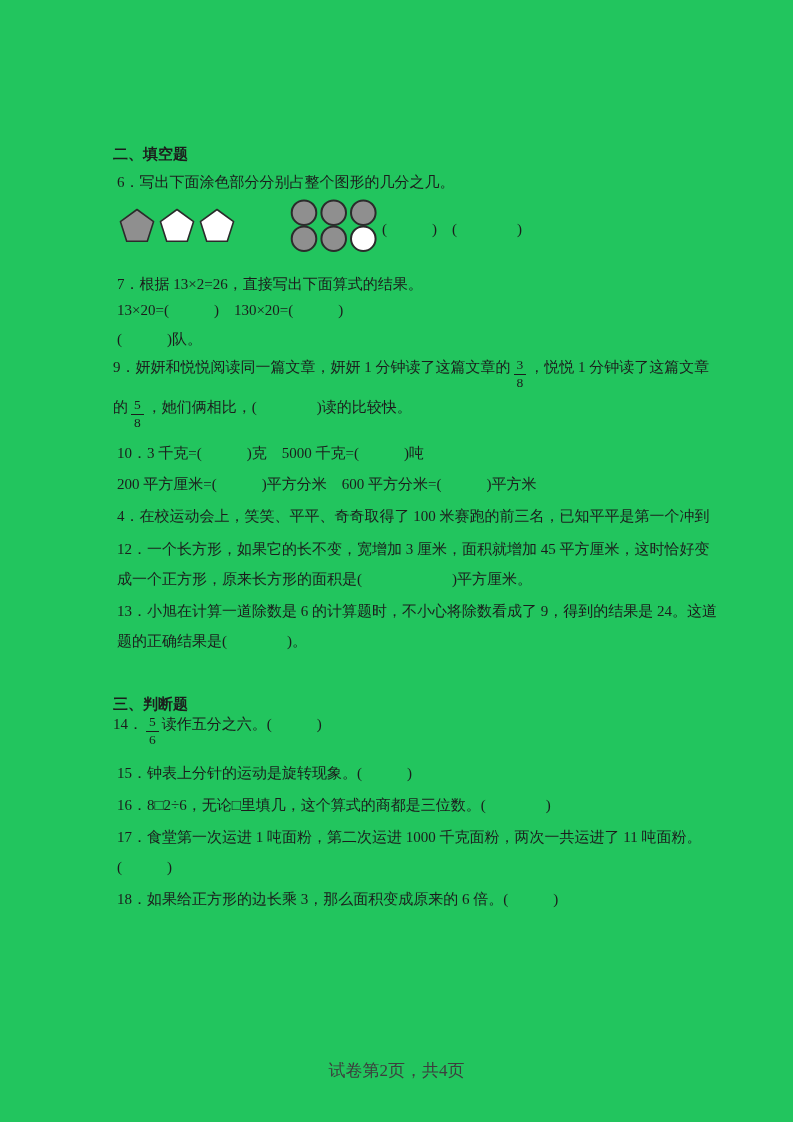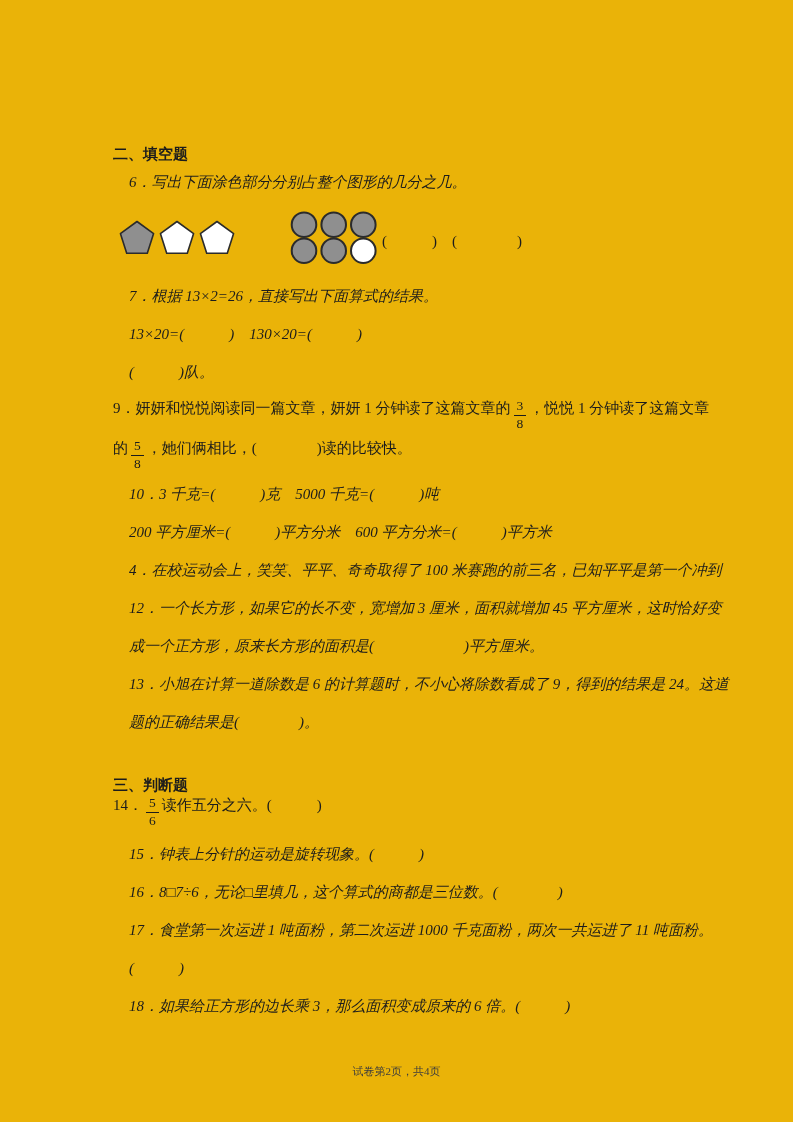--- a/index.html
+++ b/index.html
@@ -1,38 +1,37 @@
 <!DOCTYPE html>
 <html><head>
 <meta charset="utf-8">
 <style>
   * { box-sizing: border-box; }
   html, body { margin: 0; padding: 0; background: #ffffff; }
   .page {
     position: relative;
     width: 793px;
     height: 1122px;
-    background: #eab308;
+    background: #22c55e;
     font-family: "Liberation Serif", "DejaVu Serif", serif;
     font-size: 15px;
     color: #1c1c1c;
     padding: 143px 111px 0 113px;
     overflow: hidden;
   }
   .sec-heading {
     margin: 0;
     font-size: 15px;
     font-weight: bold;
     line-height: 22px;
   }
   .line {
-    margin: 16px;
+    margin: 4px;
     line-height: 22px;
     white-space: nowrap;
-    font-style: italic;
   }
   .mt2  { margin-top: 2px; }
   .mt4  { margin-top: 4px; }
   .mt6  { margin-top: 6px; }
   .mt7  { margin-top: 7px; }
   .mt8  { margin-top: 8px; }
   .mt9  { margin-top: 9px; }
   .mt10 { margin-top: 10px; }
   .mt11 { margin-top: 11px; }
   .mt41 { margin-top: 41px; }
@@ -66,21 +65,21 @@
   .shape-blanks  { margin-top: 21px; margin-left: 4px; line-height: 22px; }
   .figure polygon { stroke: #2b2b2b; stroke-width: 1.6; stroke-linejoin: round; }
   .figure circle  { stroke: #2b2b2b; stroke-width: 2; }
 
   .footer {
     position: absolute;
     left: 0;
     right: 0;
     bottom: 40px;
     text-align: center;
-    font-size: 11px;
+    font-size: 17px;
     color: #3d3d3d;
     line-height: 22px;
   }
 </style>
 </head>
 <body>
 
 <div class="page">
 
   <h2 class="sec-heading">二、填空题</h2>
@@ -143,21 +142,21 @@
     <span>14．</span>
     <span class="frac">
       <span class="num">5</span>
       <span class="den">6</span>
     </span>
     <span>读作五分之六。(　　　)</span>
   </div>
 
   <p class="line mt7">15．钟表上分针的运动是旋转现象。(　　　)</p>
 
-  <p class="line mt10">16．8□7÷6，无论□里填几，这个算式的商都是三位数。(　　　　)</p>
+  <p class="line mt10">16．8□2÷6，无论□里填几，这个算式的商都是三位数。(　　　　)</p>
 
   <p class="line mt10">17．食堂第一次运进 1 吨面粉，第二次运进 1000 千克面粉，两次一共运进了 11 吨面粉。</p>
   <p class="line mt8">(　　　)</p>
 
   <p class="line mt10">18．如果给正方形的边长乘 3，那么面积变成原来的 6 倍。(　　　)</p>
 
   <div class="footer">试卷第2页，共4页</div>
 
 </div>
 

